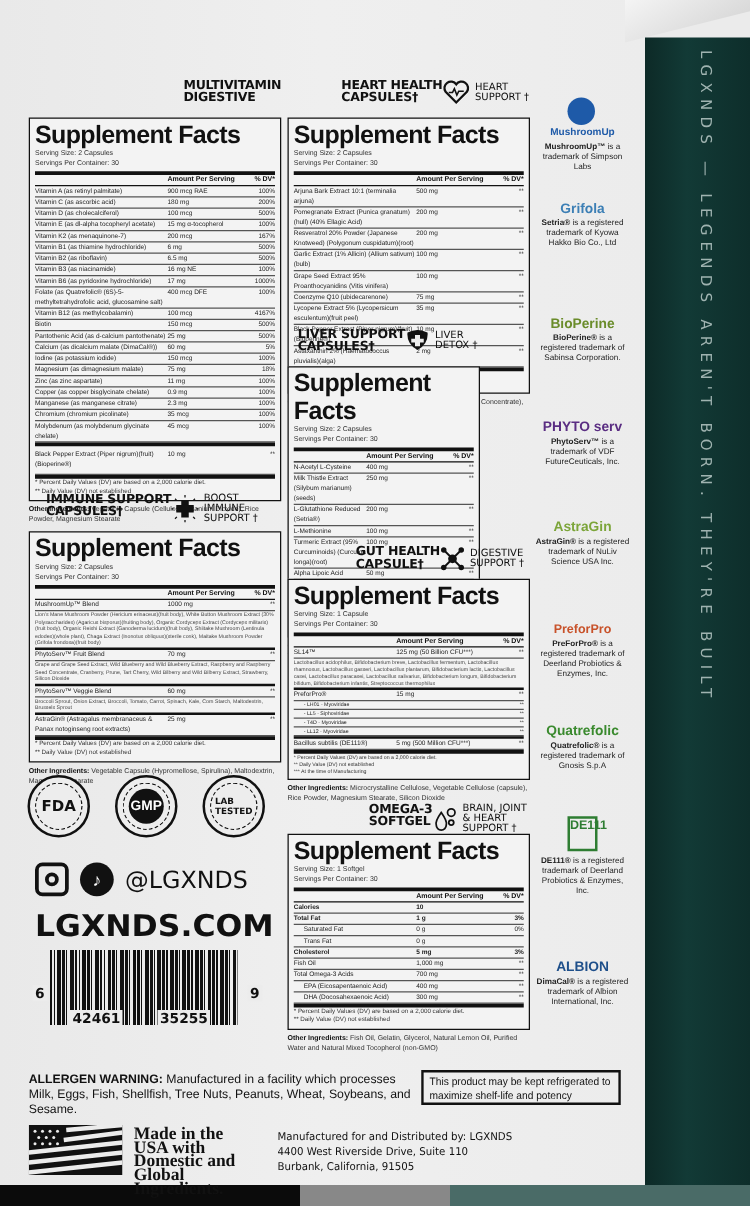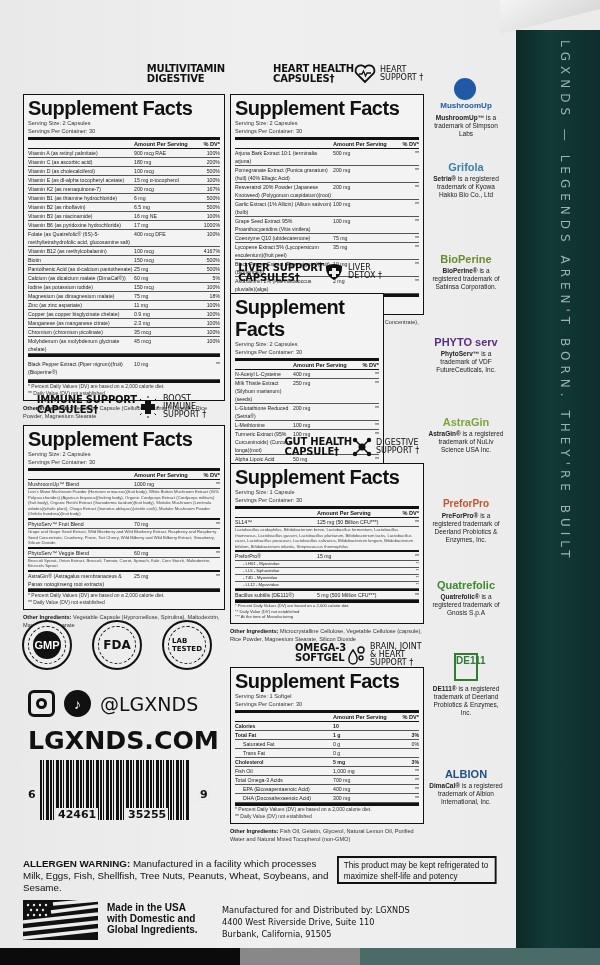--- a/index.html
+++ b/index.html
@@ -47,21 +47,21 @@
 .social .tt{width:27px;height:27px;border-radius:50%;background:#111;color:#fff;font-size:14px;display:flex;align-items:center;justify-content:center;font-weight:bold}
 .social .handle{font-family:"DejaVu Sans",sans-serif;font-size:19px;color:#111}
 .site{position:absolute;left:28px;top:727px;font-family:"DejaVu Sans",sans-serif;font-weight:bold;font-size:24px;letter-spacing:0px;transform:scaleX(1.05);transform-origin:left}
 .barcode{position:absolute;left:38px;top:760px;width:155px;height:65px}
 .bars{position:absolute;left:2px;top:0;width:150px;height:60px;background:repeating-linear-gradient(90deg,#111 0 2px,transparent 2px 3px,#111 3px 4px,transparent 4px 6px,#111 6px 9px,transparent 9px 10px)}
 .bc-digit{position:absolute;font-family:"DejaVu Sans",sans-serif;font-weight:bold;font-size:11px;background:#ececec;padding:0 2px}
 .allergen{position:absolute;left:23px;top:858px;width:310px;font-size:9.8px;line-height:12px}
 .allergen b{font-weight:bold}
 .fridge{position:absolute;left:337px;top:856px;width:168px;height:28px;border:2px solid #111;font-size:8.6px;line-height:11px;padding:2px 5px;font-family:"Liberation Sans",sans-serif;transform:scaleX(0.95);transform-origin:left}
 .flag{position:absolute;left:23px;top:900px;width:75px;height:40px}
-.madeusa{position:absolute;left:107px;top:902px;font-family:Liberation Sans, sans-serif;font-weight:bold;font-size:10px;line-height:11px;width:95px}
+.madeusa{position:absolute;left:107px;top:902px;font-family:Liberation Serif, serif;font-weight:bold;font-size:14px;line-height:11px;width:95px}
 .mfr{position:absolute;left:222px;top:904px;font-family:"DejaVu Sans",sans-serif;font-size:8.6px;line-height:12px;transform:scaleX(0.95);transform-origin:left}
 </style>
 </head>
 <body>
 
 <div class="panel"></div>
 <div class="spine-top"></div>
 <div class="spine"></div>
 <div class="spine-text">LGXNDS — LEGENDS AREN'T BORN. THEY'RE BUILT</div>
 <div class="bottom-strip"></div>
@@ -256,25 +256,25 @@
         </div>
       </div>
     <div class="thick" style="margin-top:0"></div>
     <div class="foot">* Percent Daily Values (DV) are based on a 2,000 calorie diet.</div>
     <div class="foot">** Daily Value (DV) not established</div>
   </div>
   <div class="other"><b>Other Ingredients:</b> <span>Vegetable Capsule (Hypromellose, Spirulina), Maltodextrin, Magnesium Stearate</span></div>
 </div>
 
 <div class="badges">
+  <div class="badge">
+      <span>FDA</span>
+    </div>
   <div class="badge gmp">
       <div class="inner">GMP</div>
-    </div>
-  <div class="badge">
-      <span>FDA</span>
     </div>
   <div class="badge">
       <span style="font-size:7px;text-align:left;width:30px;line-height:8px">LAB TESTED</span>
     </div>
 </div>
 
 <div class="social">
   <div class="ig"></div>
   <div class="tt">♪</div>
   <span class="handle">@LGXNDS</span>

